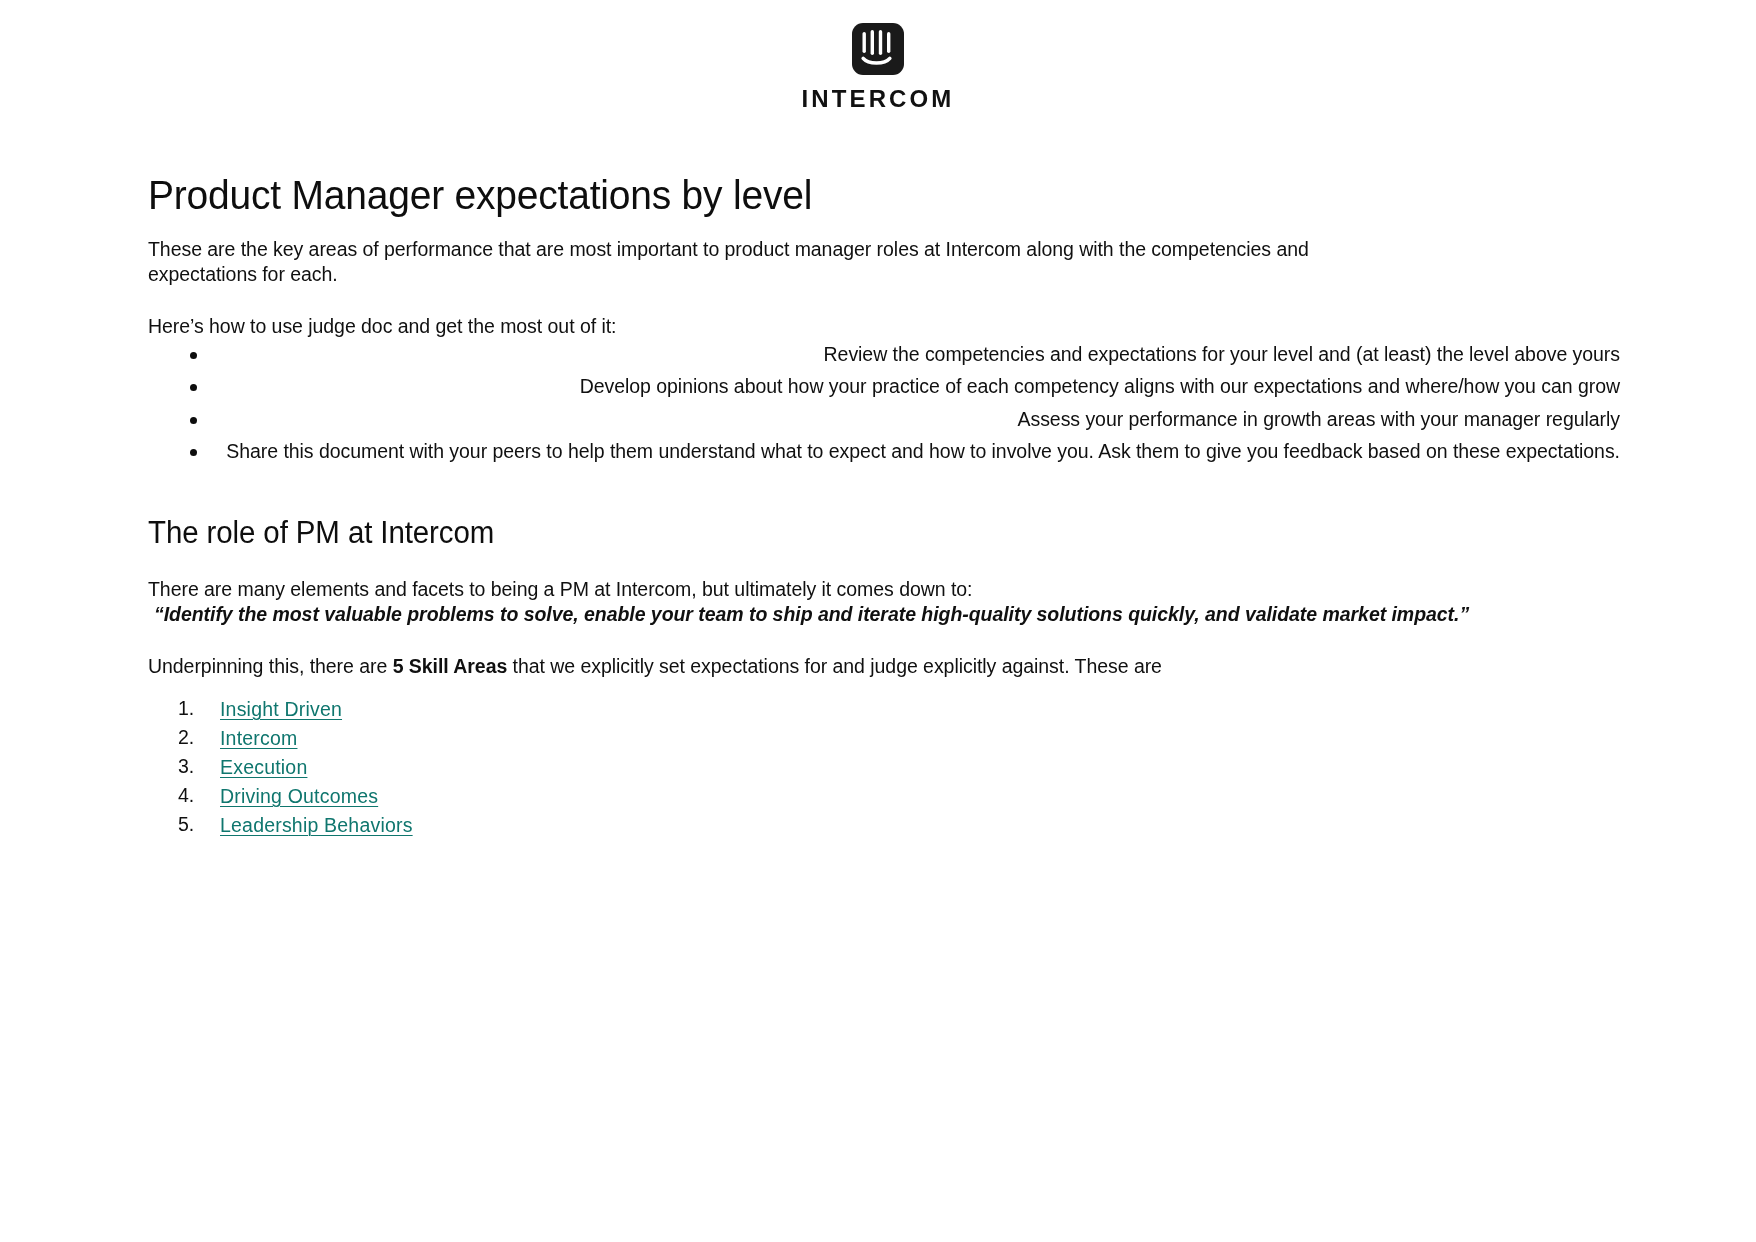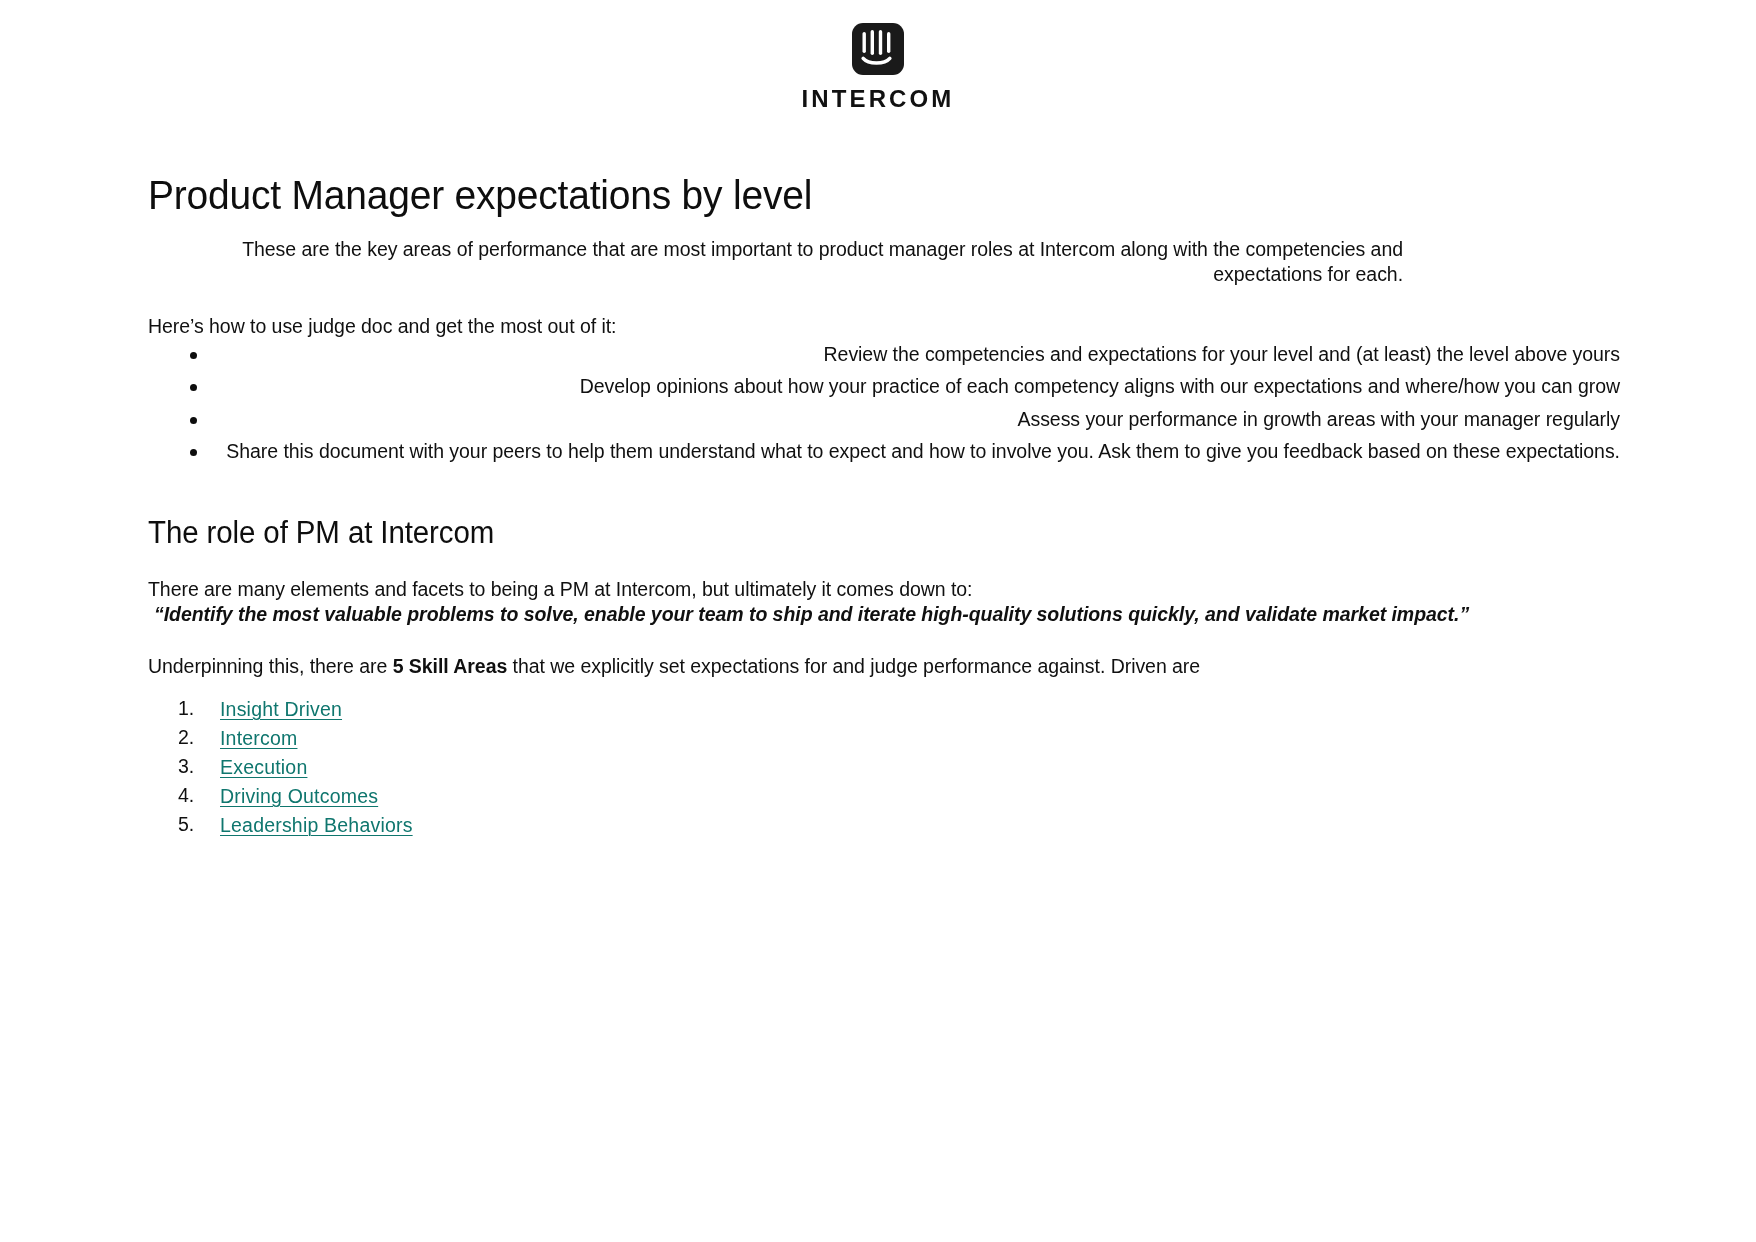--- a/index.html
+++ b/index.html
@@ -87,21 +87,20 @@
     font-size: 19.5px;
     font-weight: 400;
     line-height: 1.30;
     color: #101010;
     margin: 0;
     letter-spacing: -0.05px;
   }
 
   .para-intro {
     max-width: 1255px;
-    text-align: right;
   }
 
   .spacer-sm { height: 18px; }
   .spacer-md { height: 26px; }
   .spacer-lg { height: 44px; }
 
   
   ul.bullets {
     list-style: none;
     margin: 3px 0 0 0;
@@ -225,21 +224,21 @@
 
     <div class="spacer-md"></div>
 
     <p class="body-text">There are many elements and facets to being a PM at Intercom, but ultimately it comes down to:</p>
 
     <p class="quote-line">“Identify the most valuable problems to solve, enable your team to ship and iterate high-quality solutions quickly, and validate market impact.”</p>
 
     <div class="spacer-md"></div>
 
     <p class="body-text">
-      <span>Underpinning this, there are </span><span class="bold-inline">5 Skill Areas</span><span> that we explicitly set expectations for and judge performance against. Driven are</span>
+      <span>Underpinning this, there are </span><span class="bold-inline">5 Skill Areas</span><span> that we explicitly set expectations for and judge explicitly against. These are</span>
     </p>
 
     <div class="spacer-sm"></div>
 
     <ol class="skill-list">
       <li>
         <a class="skill-link">Insight Driven</a>
       </li>
       <li>
         <a class="skill-link">Intercom</a>

